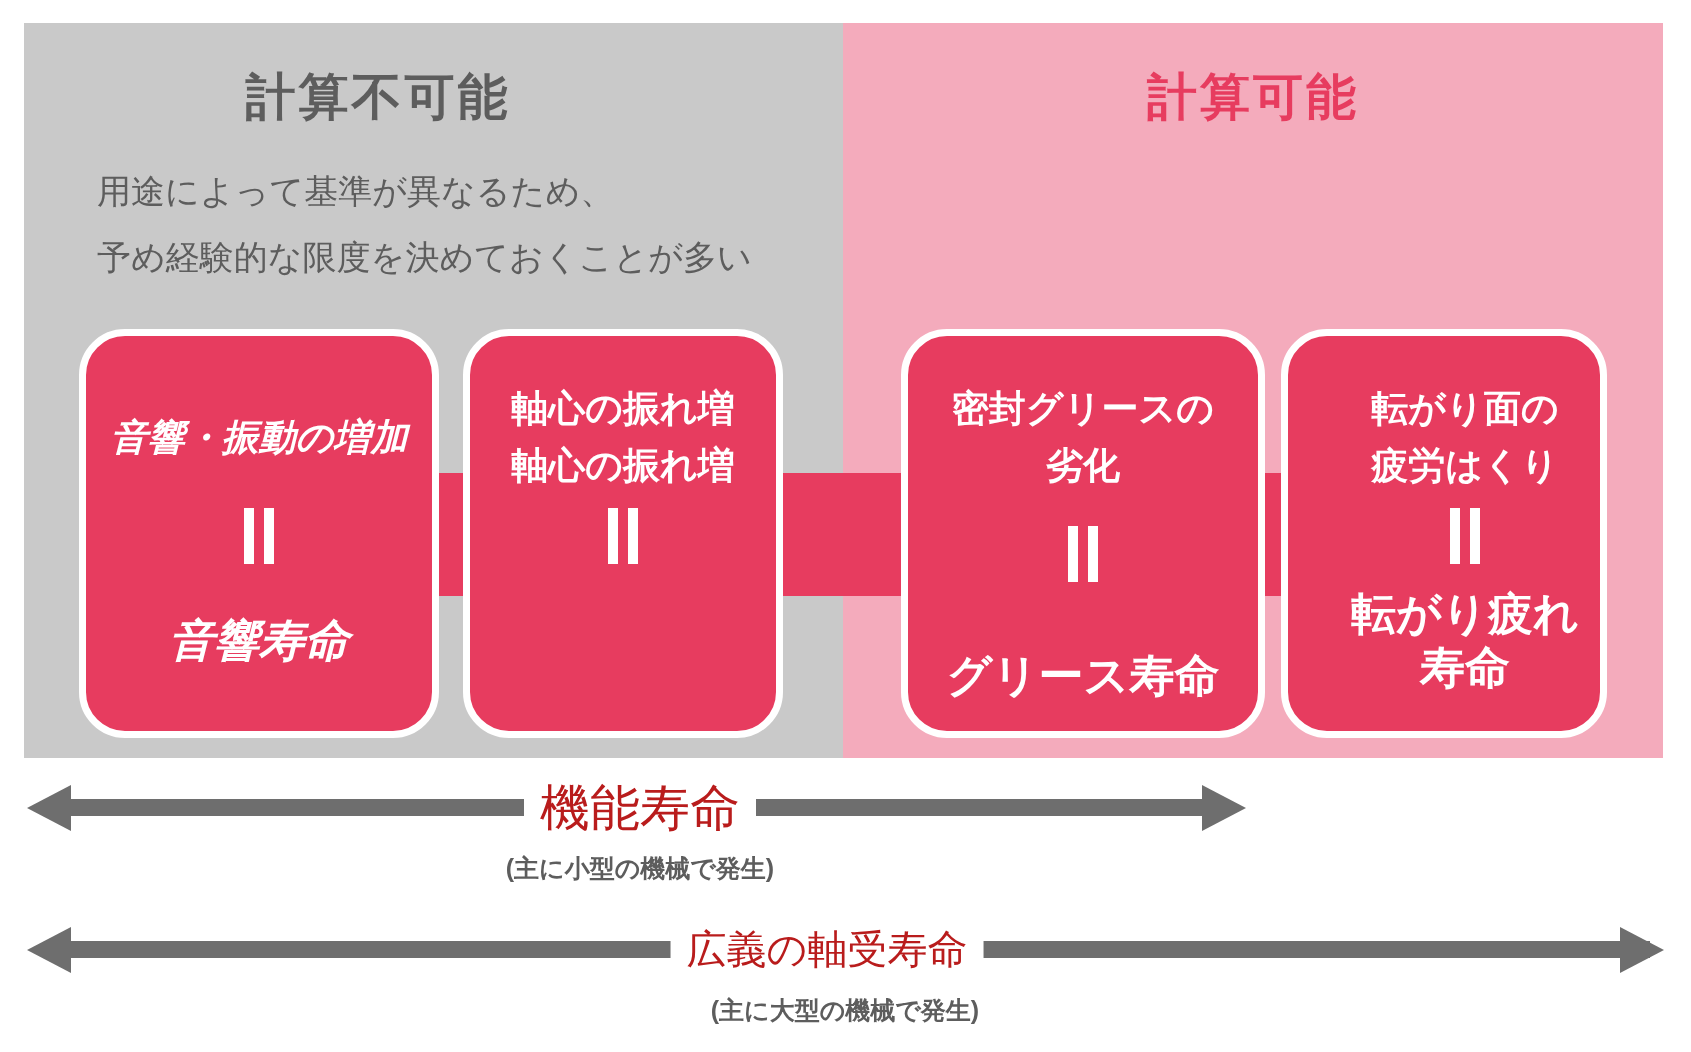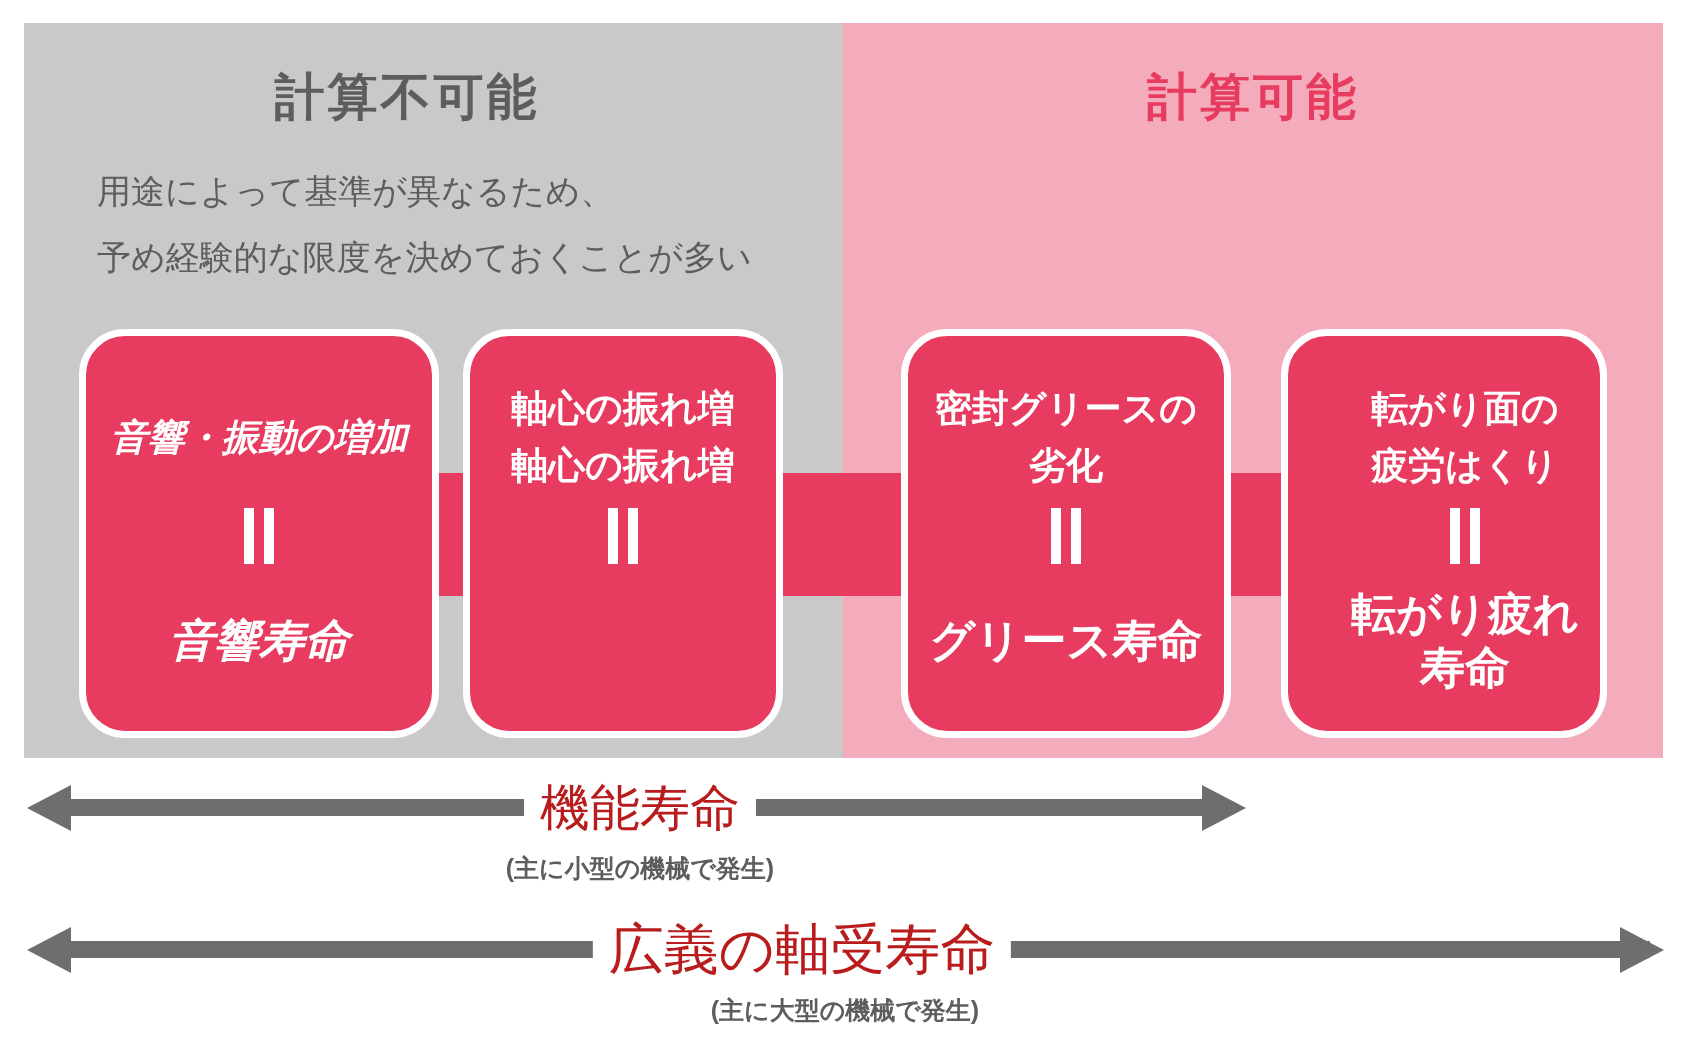--- a/index.html
+++ b/index.html
@@ -9,42 +9,42 @@
   }
   
   .panel{position:absolute;top:23px;height:735px;}
   .panel-gray{left:24px;width:819px;background:#c9c9c9;}
   .panel-pink{left:843px;width:820px;background:#f4abbc;}
   
   .zone-title{
     position:absolute;top:64px;font-size:50px;font-weight:bold;letter-spacing:3px;
     text-align:center;white-space:nowrap;
   }
-  .zone-title.left{left:24px;width:708px;color:#5d5d5d;margin-left:29px;}
+  .zone-title.left{left:24px;width:708px;color:#5d5d5d;}
   .zone-title.right{left:843px;width:820px;color:#e73c5f;}
   
   .note{
     position:absolute;left:97px;top:158px;color:#5d5d5d;font-size:34px;
     line-height:66px;font-weight:500;white-space:nowrap;
   }
   
   .connector{
     position:absolute;left:241px;top:473px;width:1203px;height:123px;
     background:#e73c5f;z-index:1;
   }
   
   .life-box{
     position:absolute;top:329px;height:409px;box-sizing:border-box;
     background:#e73c5f;border:7px solid #ffffff;border-radius:46px;
     z-index:2;display:flex;flex-direction:column;align-items:center;
     color:#ffffff;font-weight:bold;text-align:center;
   }
   .life-box.b1{left:79px;width:360px;font-style:italic;}
   .life-box.b2{left:463px;width:320px;}
-  .life-box.b3{left:901px;width:330px;}
+  .life-box.b3{left:901px;width:364px;justify-content:space-between;}
   .life-box.b4{left:1281px;width:326px;padding-left:42px;}
   .box-top{
     margin-top:44px;min-height:114px;display:flex;flex-direction:column;
     justify-content:center;font-size:37px;line-height:57px;white-space:nowrap;
   }
   .equals{
     margin-top:14px;height:56px;display:flex;gap:10px;align-items:stretch;
   }
   .equals span{display:block;width:10px;background:#ffffff;}
   .box-bottom{
@@ -54,21 +54,21 @@
   
   .arrow-line{position:absolute;height:17px;background:#6e6e6e;z-index:1;}
   .head{position:absolute;width:0;height:0;z-index:1;}
   .head.left{border-top:23px solid transparent;border-bottom:23px solid transparent;border-right:44px solid #6e6e6e;}
   .head.right{border-top:23px solid transparent;border-bottom:23px solid transparent;border-left:44px solid #6e6e6e;}
   .arrow-label{
     position:absolute;transform:translateX(-50%);z-index:2;background:#ffffff;
     padding:0 16px;color:#b91c1c;font-weight:normal;white-space:nowrap;
   }
   .arrow-label.l1{left:640px;top:778px;font-size:50px;line-height:60px;}
-  .arrow-label.l2{left:802px;top:916px;font-size:55px;line-height:66px;}
+  .arrow-label.l2{left:827px;top:916px;font-size:40px;line-height:66px;}
   .arrow-sublabel{
     position:absolute;transform:translateX(-50%);z-index:2;color:#5d5d5d;
     font-weight:bold;font-size:25px;line-height:40px;white-space:nowrap;
   }
   .arrow-sublabel.s1{left:640px;top:848px;}
   .arrow-sublabel.s2{left:845px;top:990px;}
 </style>
 </head>
 <body>
 

